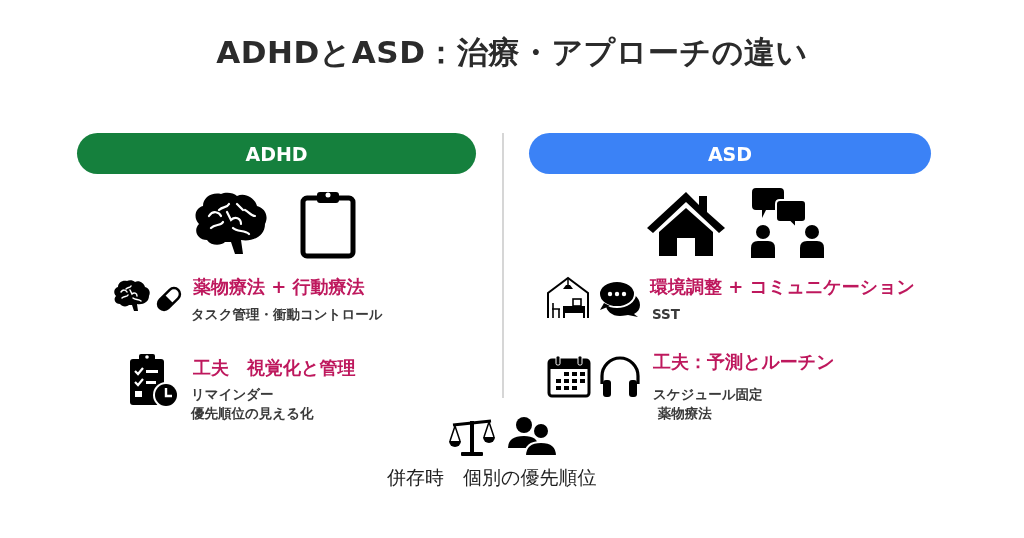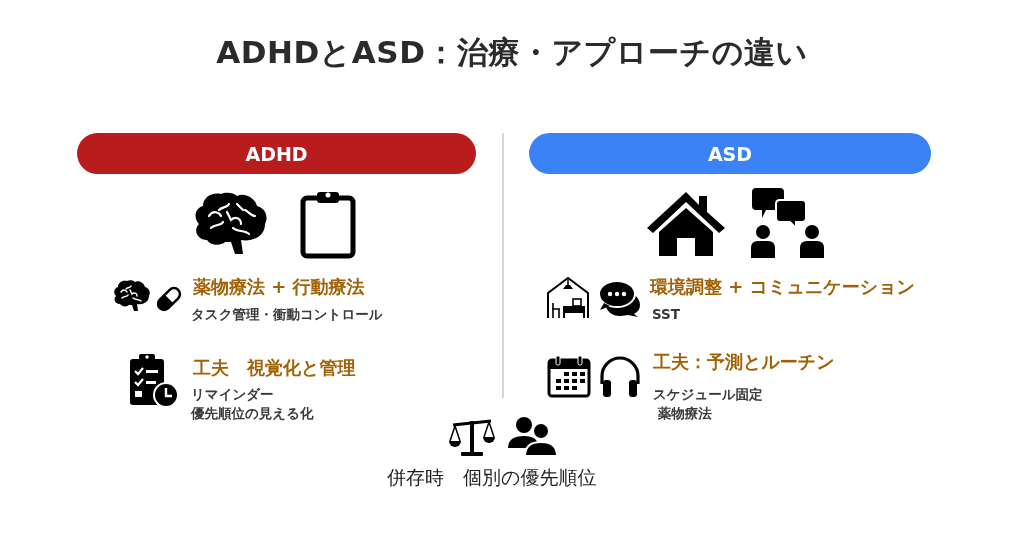--- a/index.html
+++ b/index.html
@@ -1,25 +1,25 @@
 <!DOCTYPE html>
 <html><head>
 <meta charset="utf-8">
 <style>
   * { box-sizing: border-box; margin: 0; padding: 0; }
   html, body { width: 1024px; height: 538px; background: #ffffff; overflow: hidden; }
   body { position: relative; font-family: "DejaVu Sans", "Liberation Sans", sans-serif; color: #222; }
   .abs { position: absolute; }
   .title { left: 0; top: 32px; width: 1024px; text-align: center; font-size: 31px; font-weight: bold; color: #2b2b2b; letter-spacing: 0.5px; }
   .pill { height: 41px; border-radius: 21px; color: #fff; font-weight: bold; font-size: 19px; display: flex; align-items: center; justify-content: center; }
-  .pill-adhd { left: 77px; top: 133px; width: 399px; background: #b91c1c; }
+  .pill-adhd { left: 77px; top: 133px; width: 399px; background: #15803d; }
   .pill-asd { left: 529px; top: 133px; width: 402px; background: #3b82f6; }
   .divider { left: 502px; top: 133px; width: 2px; height: 265px; background: #d6d6d6; }
   .icon svg { display: block; }
-  .head { font-size: 18px; font-weight: bold; color: #a16207; white-space: nowrap; }
+  .head { font-size: 18px; font-weight: bold; color: #be185d; white-space: nowrap; }
   .sub { font-size: 13.5px; font-weight: bold; color: #3a3a3a; line-height: 19px; white-space: pre; }
   .bottom-label { font-size: 19px; font-weight: normal; color: #1e1e1e; white-space: pre; }
 </style>
 </head>
 <body>
 
 <div class="abs title">ADHDとASD：治療・アプローチの違い</div>
 
 <div class="abs pill pill-adhd">
   <span>ADHD</span>

